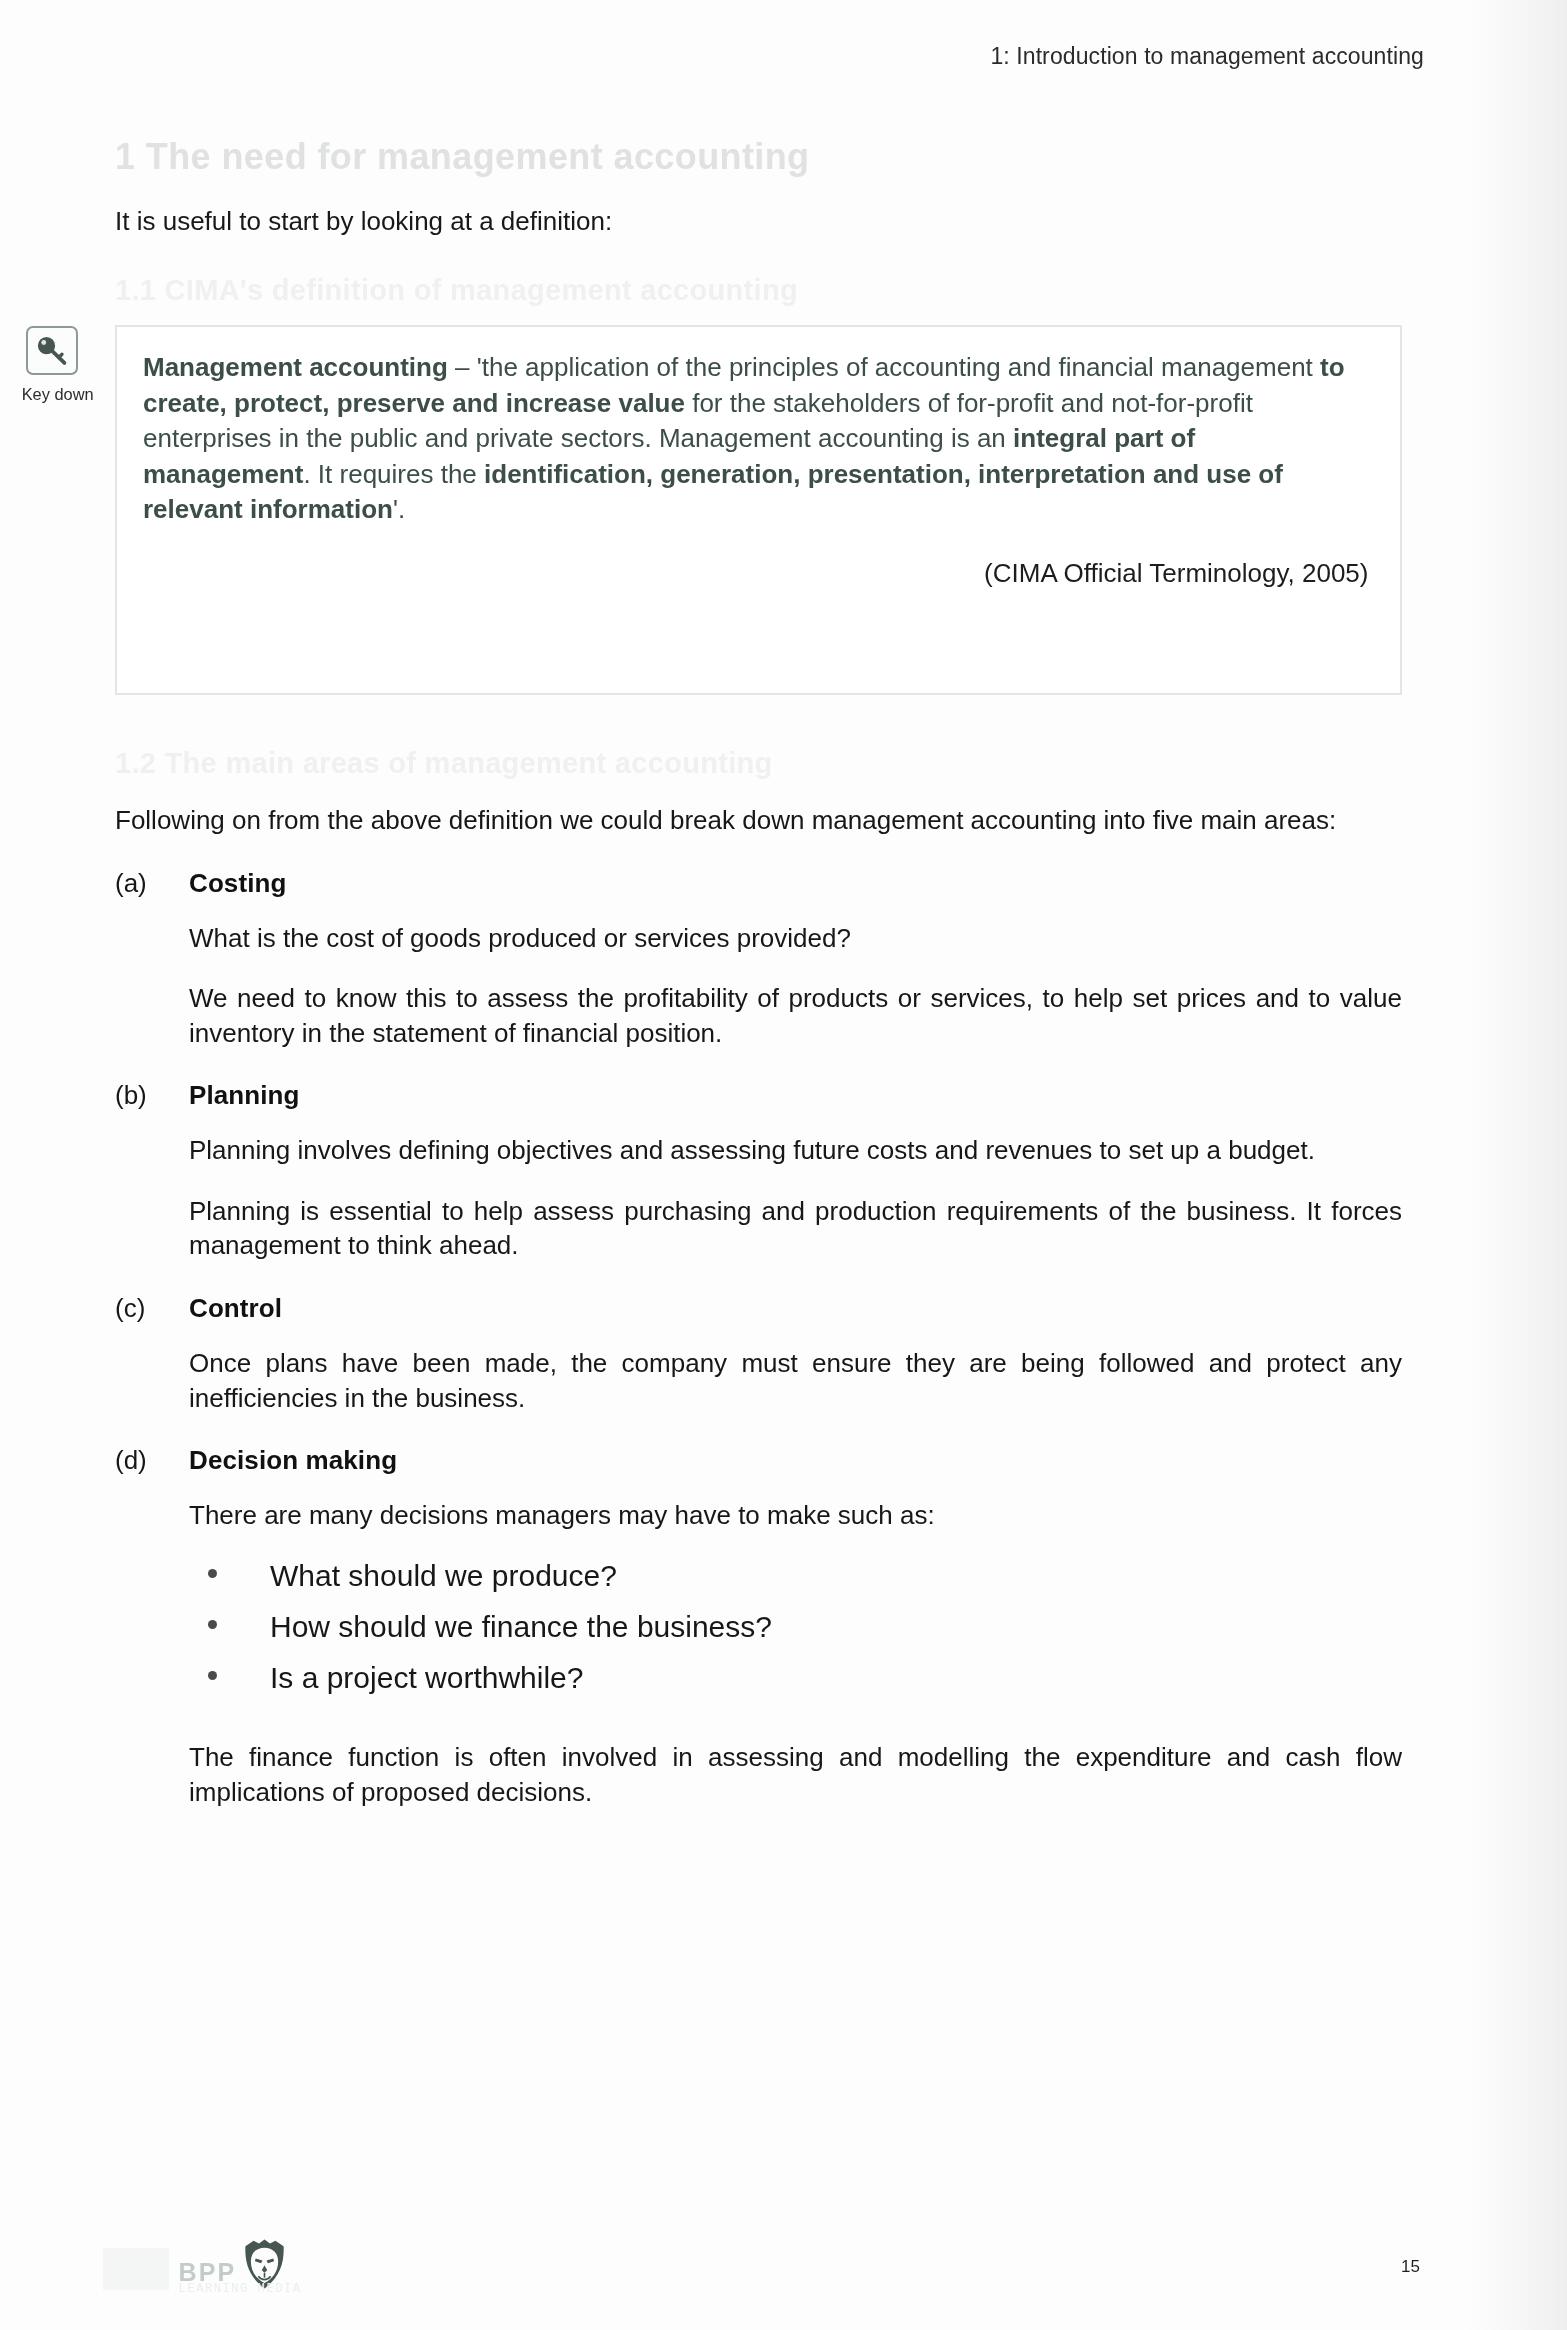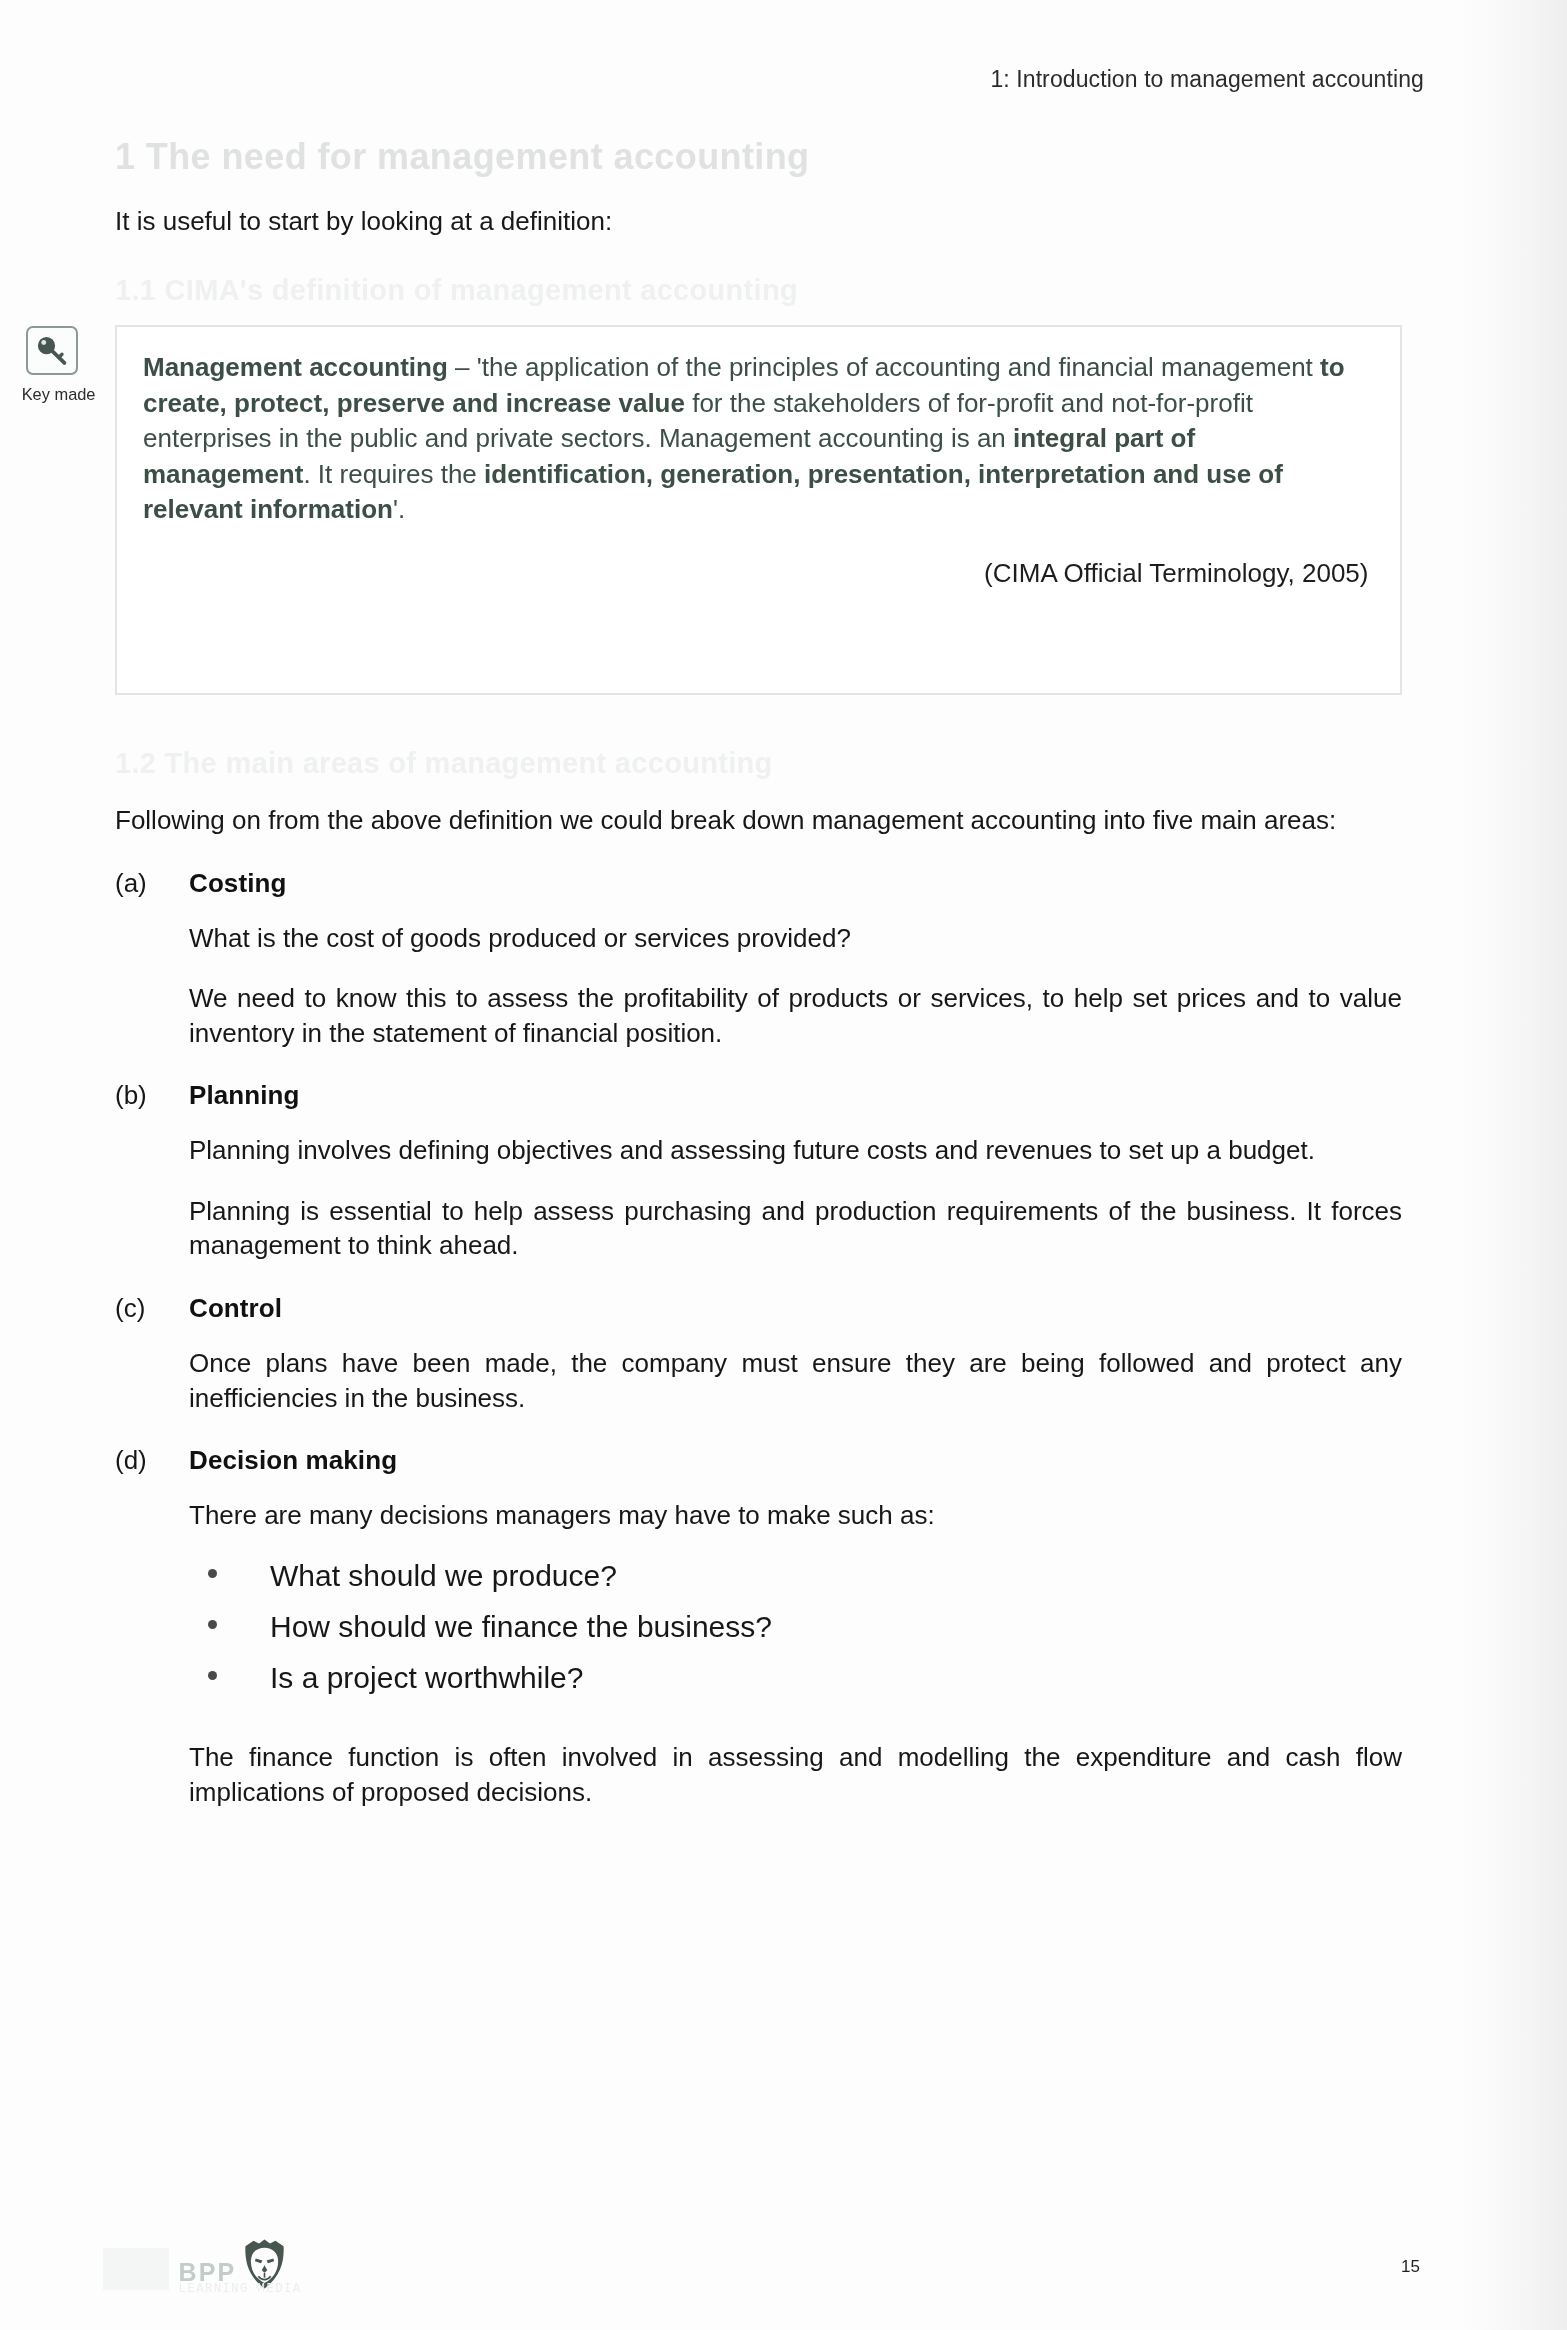--- a/index.html
+++ b/index.html
@@ -28,21 +28,21 @@
     right: 0;
     width: 103px;
     height: 100%;
     background: linear-gradient(90deg, rgba(250,250,250,0) 0%, rgba(244,244,244,0.85) 60%, rgba(238,238,238,1) 100%);
     pointer-events: none;
   }
 
   
   .running-header {
     position: absolute;
-    top: 66px;
+    top: 43px;
     right: 144px;
     font-size: 23px;
     color: #2b2b2b;
     letter-spacing: 0.1px;
     white-space: nowrap;
   }
 
   
   .content {
     position: absolute;
@@ -267,21 +267,21 @@
 
       <div class="keyterm-icon-col">
         <div class="keyterm-icon">
           <svg width="36" height="33" viewBox="0 0 52 48" aria-hidden="true">
             <circle cx="18" cy="17" r="12.5" fill="#47564f"></circle>
             <circle cx="14" cy="12.5" r="3.6" fill="#dfe5e2"></circle>
             <path d="M26.5 25 L44 42" stroke="#47564f" stroke-width="5.5" stroke-linecap="round"></path>
             <path d="M36 34 L40.5 29.5" stroke="#47564f" stroke-width="5" stroke-linecap="round"></path>
           </svg>
         </div>
-        <div class="keyterm-icon-label">Key made</div>
+        <div class="keyterm-icon-label">Key down</div>
       </div>
 
       <div class="keyterm-box">
         <div class="kt-text">
           <b>Management accounting</b><span> – </span><span>'the application of the principles of accounting and financial management </span><b>to create, protect, preserve and increase value</b><span> for the stakeholders of for-profit and not-for-profit enterprises in the public and private sectors. Management accounting is an </span><b>integral part of management</b><span>. It requires the </span><b>identification, generation, presentation, interpretation and use of relevant information</b><span>'.</span>
         </div>
         <div class="kt-source">(CIMA Official Terminology, 2005)</div>
       </div>
     </div>
 

